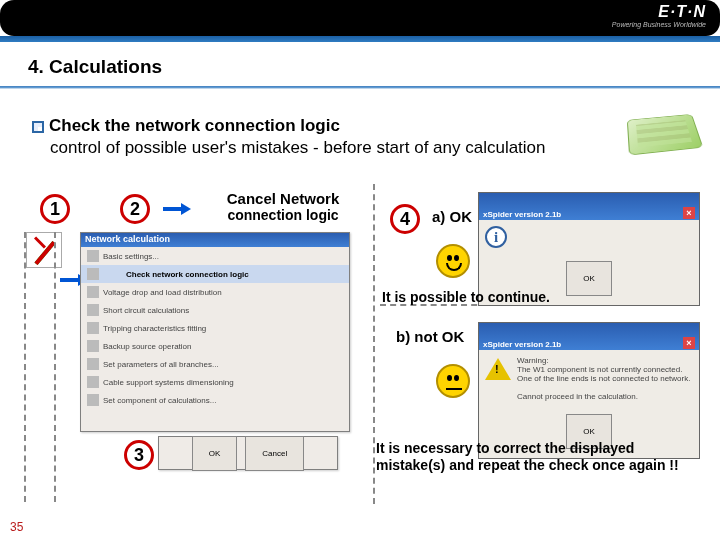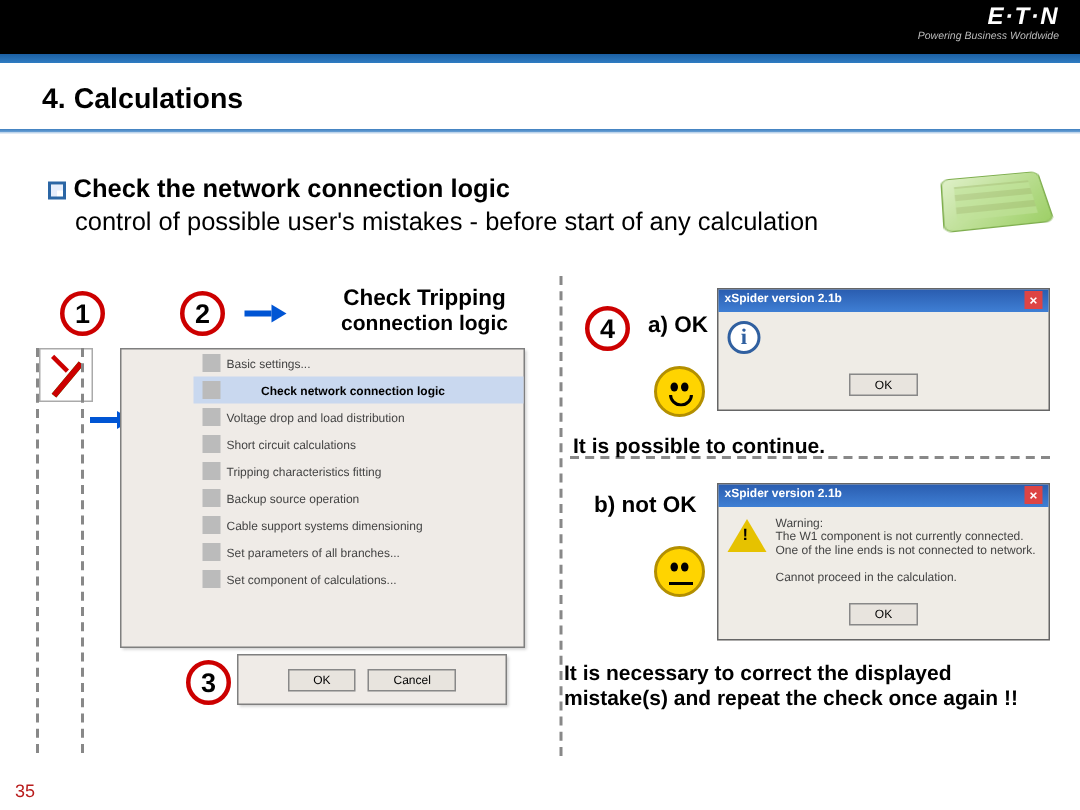--- a/index.html
+++ b/index.html
@@ -1,18 +1,18 @@
 <!DOCTYPE html>
 <html><head>
 <meta charset="utf-8">
 <style>
   * { box-sizing: border-box; margin: 0; padding: 0; }
   body { width: 720px; height: 540px; font-family: Arial, sans-serif; background: #fff; position: relative; overflow: hidden; }
   .topstrip { position: absolute; top: 0; left: 0; right: 0; }
-  .blackbar { height: 36px; background: #000; position: relative; }
+  .blackbar { height: 36px; background: #000; position: relative; border-radius: 14px; }
   .logo { position: absolute; right: 14px; top: 3px; color: #fff; font-family: Arial Black, Arial, sans-serif; font-size: 16px; letter-spacing: 1px; font-weight: 900; font-style: italic; }
   .tagline { position:absolute; right:14px; top:21px; color:#bbb; font-size:7px; font-style:italic;}
   .bluebar { height: 6px; background: linear-gradient(#1b5fa3,#2f7cc2); }
   .slide-title { position: absolute; top: 56px; left: 28px; font-size: 19px; font-weight: bold; }
   .underline1 { position:absolute; top:86px; left:0; right:0; height:2px; background:linear-gradient(#3f7fbf,#6ba2d6);}
   .underline2 { position:absolute; top:88px; left:0; right:0; height:1px; background:#bfd5eb;}
   .bullet-block { position:absolute; top:116px; left:32px; right:30px; font-size:17px; font-weight:bold; }
   .bullet-sub { font-weight:normal; display:block; margin-top:2px; margin-left:18px;}
   .qmark { display:inline-block; width:12px; height:12px; border:2px solid #2b66a5; margin-right:5px; vertical-align:-2px; box-shadow: inset 4px 4px 0 #e6eefc;}
   .step-num { width:30px; height:30px; border:3px solid #cc0000; border-radius:50%; display:flex; align-items:center; justify-content:center; font-size:18px; font-weight:bold; position:absolute;}
@@ -29,27 +29,27 @@
   #ar2 { top:275px; left:60px; color:#0055d4;}
   .vline { position:absolute; border-left:2px dashed #888;}
   #vl-main { top:184px; left:373px; height:320px;}
   #vl1 { top:232px; left:24px; height:270px;}
   #vl2 { top:232px; left:54px; height:270px;}
   .hline { position:absolute; border-top:2px dashed #888;}
   #hl1 { top:304px; left:380px; width:320px;}
   .panel { position:absolute; border:1px solid #7f7f7f; background:#efebe7; font-size:8px; box-shadow:1px 1px 2px rgba(0,0,0,.2);}
   #menu-panel { top:232px; left:80px; width:270px; height:200px;}
   #menu-panel .titlebar{background:linear-gradient(#2a5db0,#3f7fd4);color:#fff;height:14px;padding:1px 4px;font-size:9px;font-weight:bold;}
-  #menu-panel .row{padding:3px 6px; display:flex; align-items:center; gap:4px; color:#444;margin-left:48px;}
+  #menu-panel .row{padding:3px 6px; display:flex; align-items:center; gap:4px; color:#444;}
   #menu-panel .row.sel{background:#c9d8ef;color:#000;font-weight:bold;gap:27px;}
   #menu-panel .ico{width:12px;height:12px;background:#bbb;display:inline-block;flex-shrink:0;}
-  .dlg-btn { display:inline-block; border:1px solid #888; background:#e8e4de; font-size:8px; padding:2px 16px; margin:4px 4px;}
+  .dlg-btn { display:inline-block; border:1px solid #888; background:#e8e4de; font-size:8px; padding:12px 16px; margin:4px 4px;}
   #dlg3{top:436px;left:158px;width:180px;height:34px;display:flex;align-items:center;justify-content:center;}
   .msg-panel{position:absolute;border:1px solid #666;background:#efece6;font-size:8px;width:222px;}
-  .msg-panel .tb{height:15px;background:linear-gradient(#2a5db0,#3f7fd4);color:#fff;padding:1px 4px;font-weight:bold;display:flex;align-items:flex-start;justify-content:space-between;}
+  .msg-panel .tb{height:27px;background:linear-gradient(#2a5db0,#3f7fd4);color:#fff;padding:1px 4px;font-weight:bold;display:flex;align-items:flex-end;justify-content:space-between;}
   .msg-panel .tb .x{width:12px;height:12px;background:#d44;color:#fff;text-align:center;line-height:12px;font-size:9px;}
   .msg-panel .body{display:flex;gap:6px;padding:6px;color:#444;}
   .msg-panel .ico-i{width:22px;height:22px;border-radius:50%;background:#fff;border:2px solid #3060a0;color:#3060a0;text-align:center;font-weight:bold;font-family:serif;line-height:18px;font-size:15px;flex-shrink:0;}
   .msg-panel .ico-w{width:0;height:0;border-left:13px solid transparent;border-right:13px solid transparent;border-bottom:22px solid #e6c200;position:relative;flex-shrink:0;margin-top:2px;}
   .msg-panel .ico-w::after{content:'!';position:absolute;left:-3px;top:5px;font-weight:bold;color:#000;font-size:11px;}
   .msg-panel .btnrow{text-align:center;padding:3px 0 5px;}
   #msg-ok{top:192px;left:478px;}
   #msg-err{top:322px;left:478px;}
   .a-ok { position:absolute; top:208px; left:432px; font-size:15px; font-weight:bold;}
   .b-nok { position:absolute; top:328px; left:396px; font-size:15px; font-weight:bold;}
@@ -103,32 +103,33 @@
     <span>3</span>
   </div>
 <div class="step-num" id="s4">
     <span>4</span>
   </div>
 
 <div class="arrow-r" id="ar1"></div>
 <div class="arrow-r" id="ar2"></div>
 
 <div class="chk-text">
-  <span>Check Tripping</span>
+  <span>Cancel Network</span>
   <span class="l2">connection logic</span>
 </div>
 
 <div class="check red" id="check1"></div>
 
 <div class="vline" id="vl1"></div>
 <div class="vline" id="vl2"></div>
 <div class="vline" id="vl-main"></div>
 <div class="hline" id="hl1"></div>
 
 <div class="panel" id="menu-panel">
+  <div class="titlebar">Network calculation</div>
   <div id="menu-rows">
       <div class="row">
         <span class="ico"></span>
         <span>Basic settings...</span>
       </div>
       <div class="row sel">
         <span class="ico"></span>
         <span>Check network connection logic</span>
       </div>
       <div class="row">
@@ -142,25 +143,25 @@
       <div class="row">
         <span class="ico"></span>
         <span>Tripping characteristics fitting</span>
       </div>
       <div class="row">
         <span class="ico"></span>
         <span>Backup source operation</span>
       </div>
       <div class="row">
         <span class="ico"></span>
+        <span>Set parameters of all branches...</span>
+      </div>
+      <div class="row">
+        <span class="ico"></span>
         <span>Cable support systems dimensioning</span>
-      </div>
-      <div class="row">
-        <span class="ico"></span>
-        <span>Set parameters of all branches...</span>
       </div>
       <div class="row">
         <span class="ico"></span>
         <span>Set component of calculations...</span>
       </div>
     </div>
 </div>
 
 <div class="panel" id="dlg3">
   <span class="dlg-btn">OK</span>

